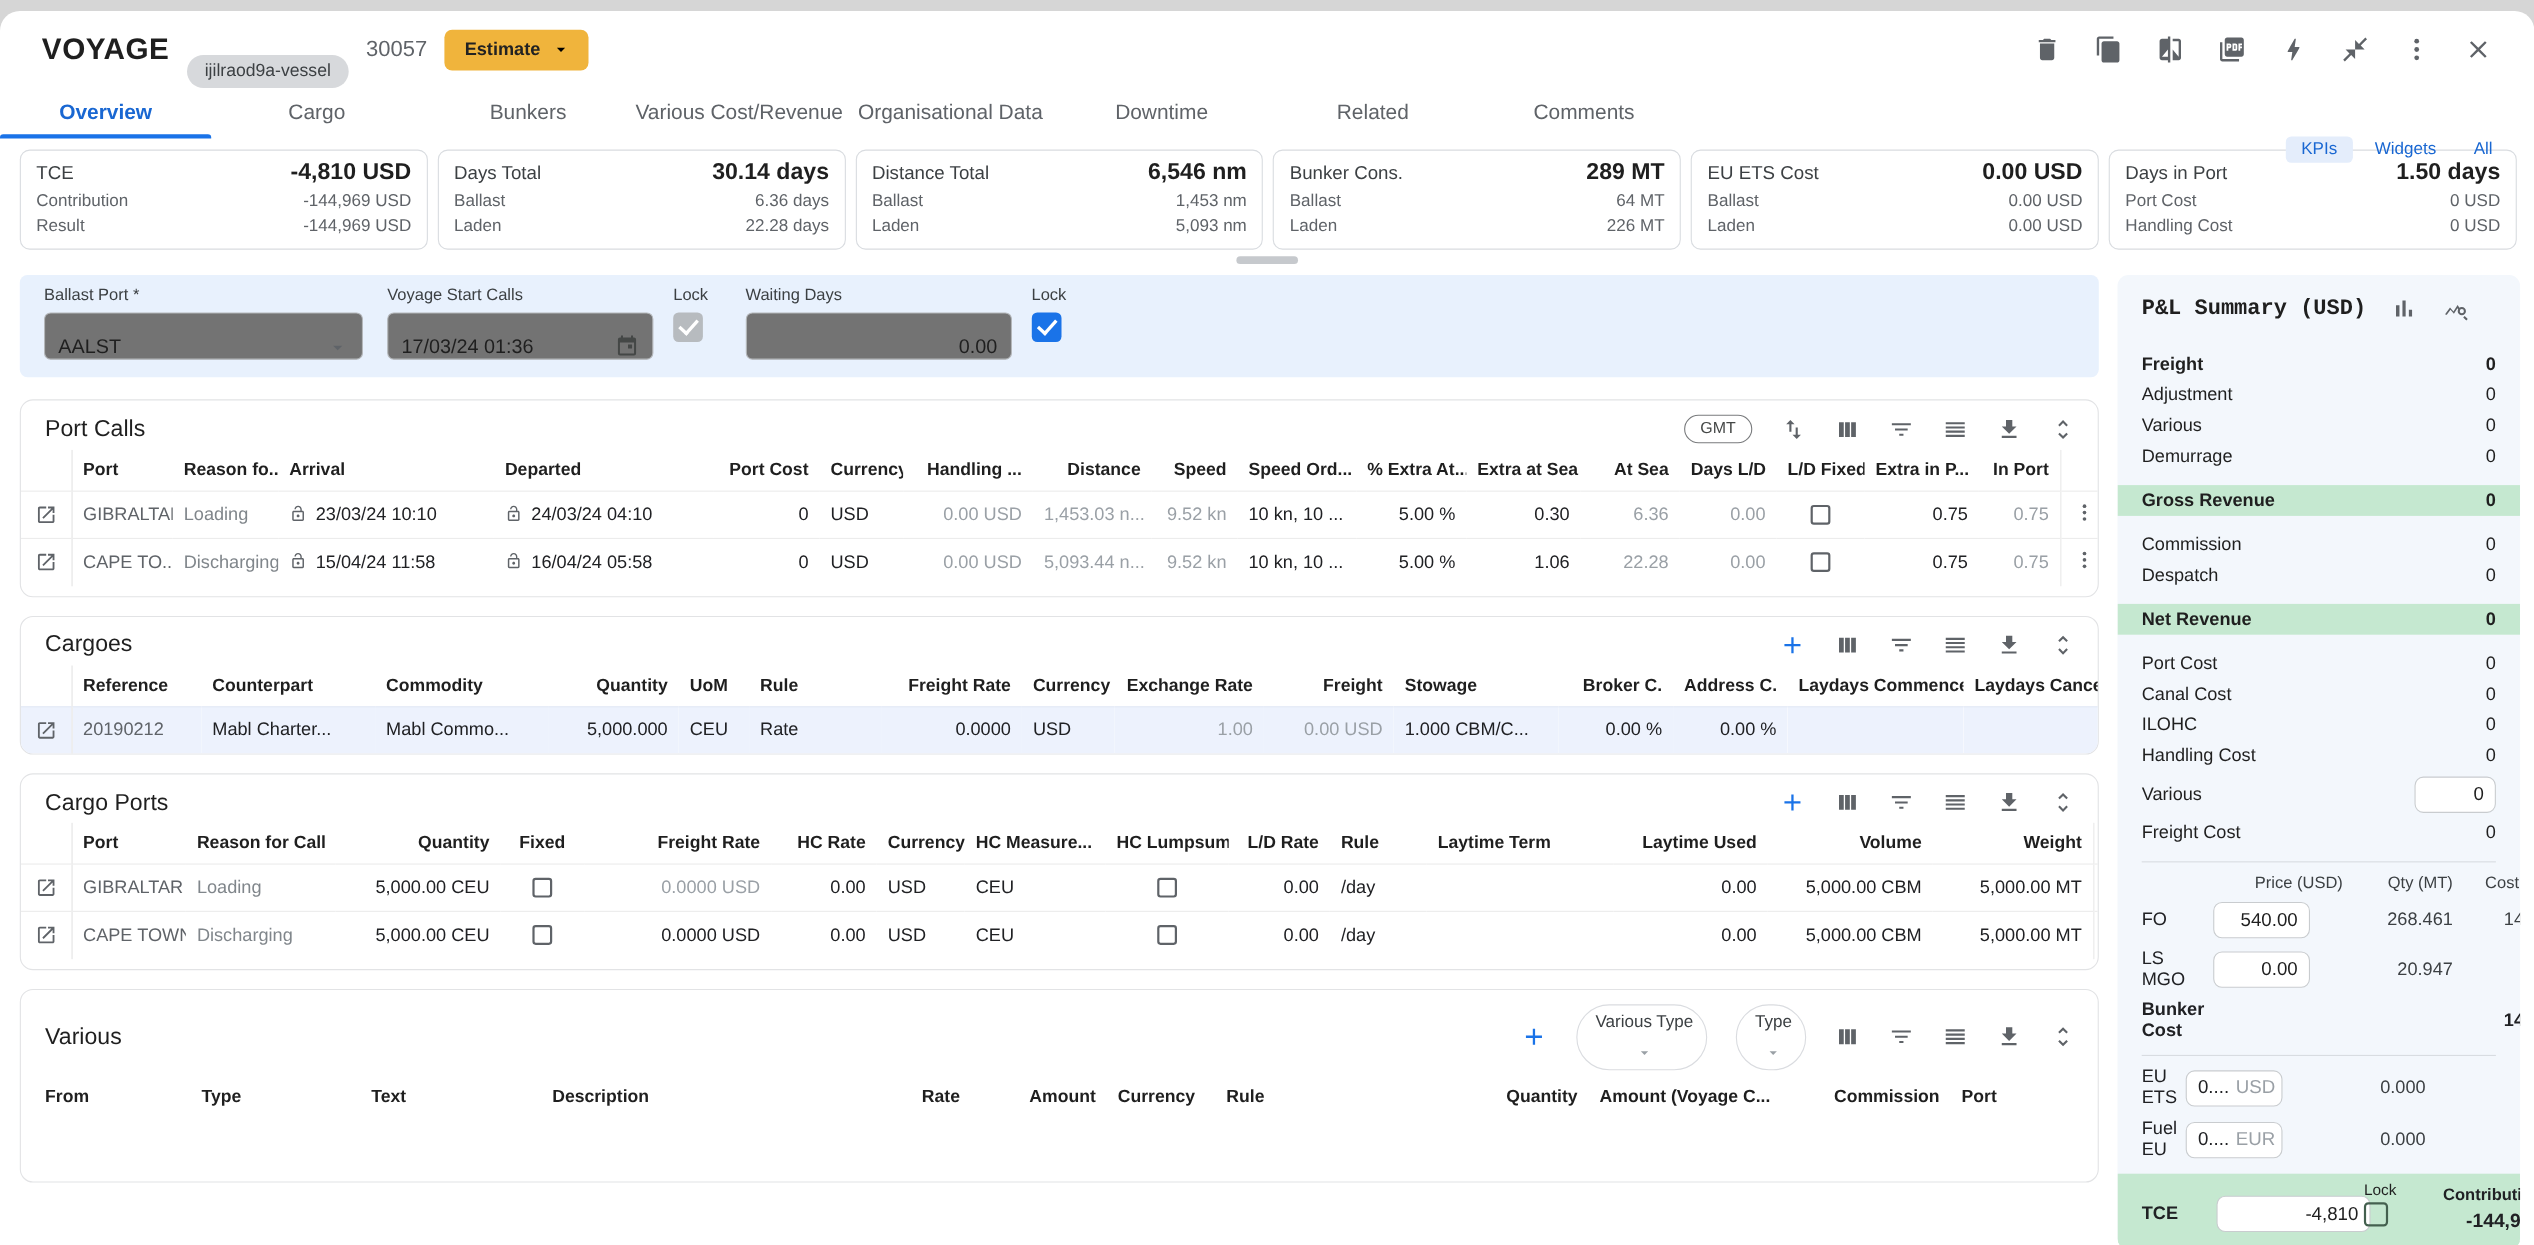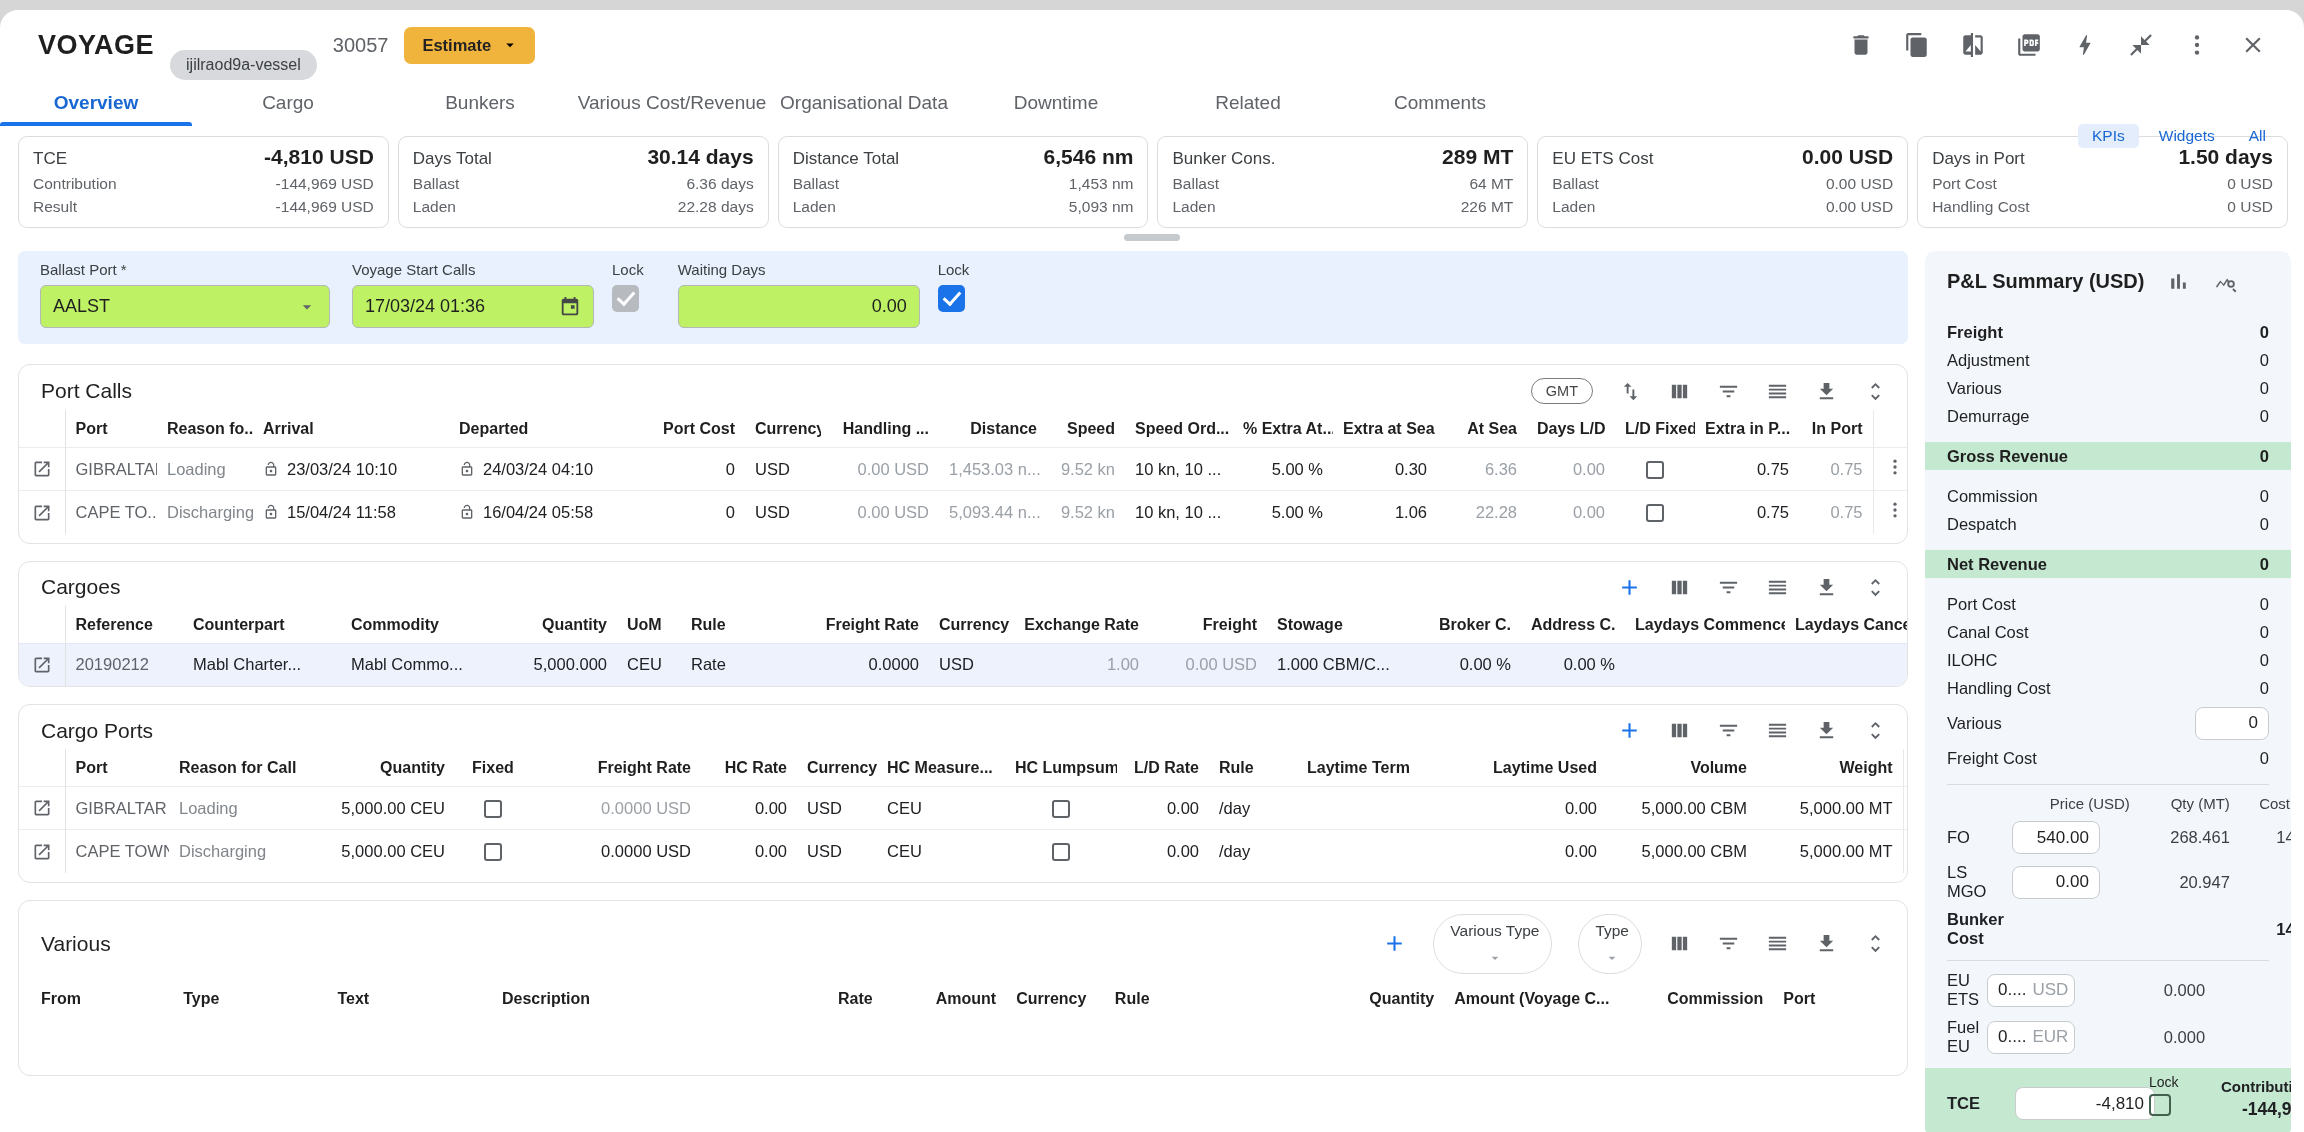--- a/index.html
+++ b/index.html
@@ -40,21 +40,21 @@
   .drag-handle { width:56px; height:7px; border-radius:4px; background:#c6c9cd; margin:6px auto 2px; cursor:grab; }
 
   
   .content-row { display:flex; gap:17px; padding:8px 13px 0 18px; height:894px; }
   .main-col { width:1890px; flex:none; }
   .pnl { flex:1; background:#F3F7FC; border-radius:10px; padding:18px 22px 0; position:relative; overflow:hidden; }
 
   
   .form-band { background:#E8F1FD; border-radius:7px; padding:10px 22px 16px; display:flex; gap:22px; margin-bottom:20px; }
   .field label { display:block; font-size:15px; color:#3c4043; margin-bottom:7px; }
-  .control { background:#bef264; border:1px solid #b4b7ba; border-radius:6px; height:43px; display:flex; align-items:center; padding:0 12px; font-size:18px; color:#1f1f1f; }
+  .control { background:#737373; border:1px solid #b4b7ba; border-radius:6px; height:43px; display:flex; align-items:flex-end; padding:0 12px; font-size:18px; color:#1f1f1f; }
   .select { width:290px; justify-content:space-between; cursor:pointer; }
   .select svg { width:20px; height:20px; fill:#5f6368; }
   .date-ctl { width:242px; justify-content:space-between; }
   .date-ctl svg { width:22px; height:22px; fill:#444746; }
   .num-input { width:242px; }
   .num-input input { border:none; outline:none; width:100%; text-align:right; font-size:18px; font-family:inherit; color:#1f1f1f; background:transparent; }
   .cb { width:27px; height:27px; border-radius:5px; position:relative; display:inline-block; cursor:pointer; }
   .cb.gray { background:#b7bbbf; }
   .cb.blue { background:#1a73e8; }
   .cb.checked::after { content:""; position:absolute; left:9px; top:3px; width:7px; height:14px; border:solid #fff; border-width:0 3px 3px 0; transform:rotate(42deg); }
@@ -83,21 +83,21 @@
   td.lead svg { width:20px; height:20px; fill:#5f6368; vertical-align:middle; cursor:pointer; }
   td.kebab svg { width:20px; height:20px; fill:#5f6368; cursor:pointer; }
   .lockg { width:16px; height:16px; fill:#5f6368; vertical-align:-2px; margin-right:8px; }
   .rowcb { width:18px; height:18px; border:2px solid #5f6368; border-radius:3px; display:inline-block; vertical-align:middle; cursor:pointer; background:#fff; }
   tr.selected td { background:#EDF2FD; border-top:1px solid #e2e8f6; }
   .card-foot { height:9px; }
   .empty-space { height:58px; }
 
   
   .pnl-head { display:flex; align-items:center; gap:22px; margin-bottom:24px; }
-  .pnl-title { font-size:20px; font-weight:700; color:#1f1f1f; }
+  .pnl-title { font-size:20px; font-weight:700; color:#1f1f1f;font-family:Liberation Mono, monospace; }
   .pnl-head svg { width:25px; height:25px; fill:#5f6368; cursor:pointer; }
   .pnl-row { display:flex; justify-content:space-between; align-items:center; padding:4.5px 0; font-size:16.5px; color:#1f1f1f; }
   .pnl-row.bold { font-weight:700; }
   .pnl-row.hl { background:#C5E8D0; margin:12px -22px; padding:4.5px 22px; font-weight:700; }
   .pnl-input { background:#fff; border:1px solid #c9cccf; border-radius:8px; height:33px; text-align:right; font-size:17px; padding:0 10px; font-family:inherit; color:#1f1f1f; outline:none; }
   .w74 { width:74px; } .w110 { width:88px; } .w120 { width:140px; }
   .pnl-div { border-top:1px solid #d8dce1; margin:12px 0 10px; }
   .bk-grid { display:grid; grid-template-columns:1fr 118px 92px 98px; column-gap:8px; align-items:center; row-gap:9px; font-size:16.5px; }
   .bk-h { font-size:15px; color:#3c4043; text-align:right; }
   .bk-v { text-align:right; color:#3c4043; }

